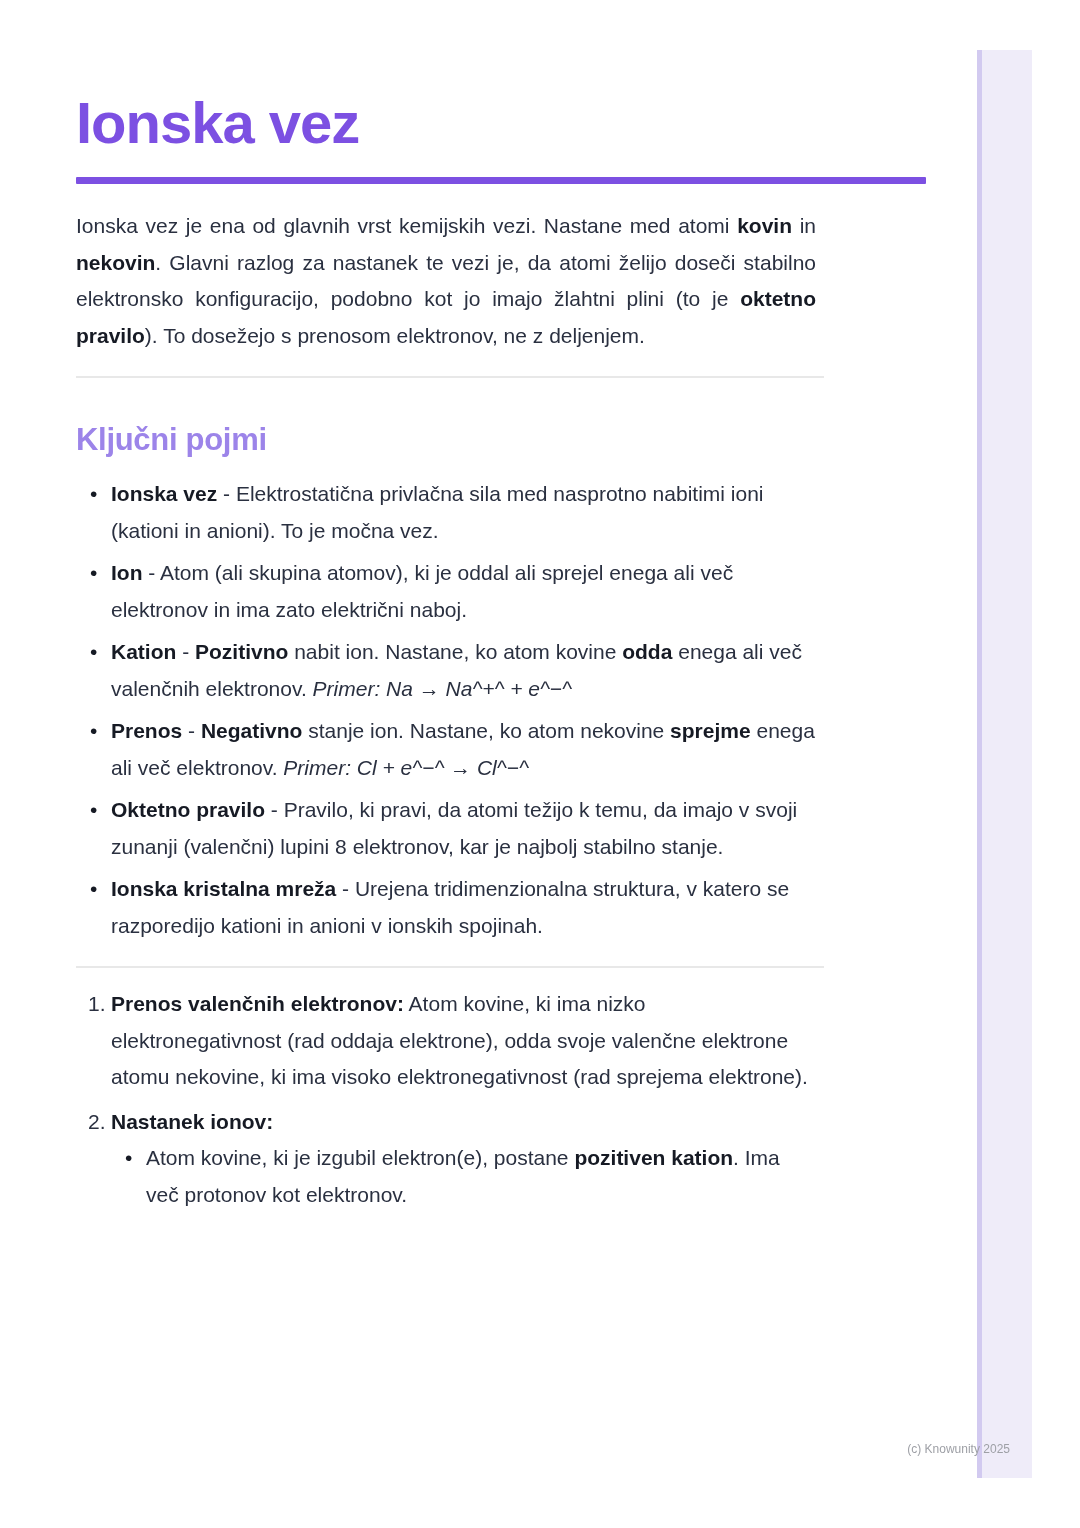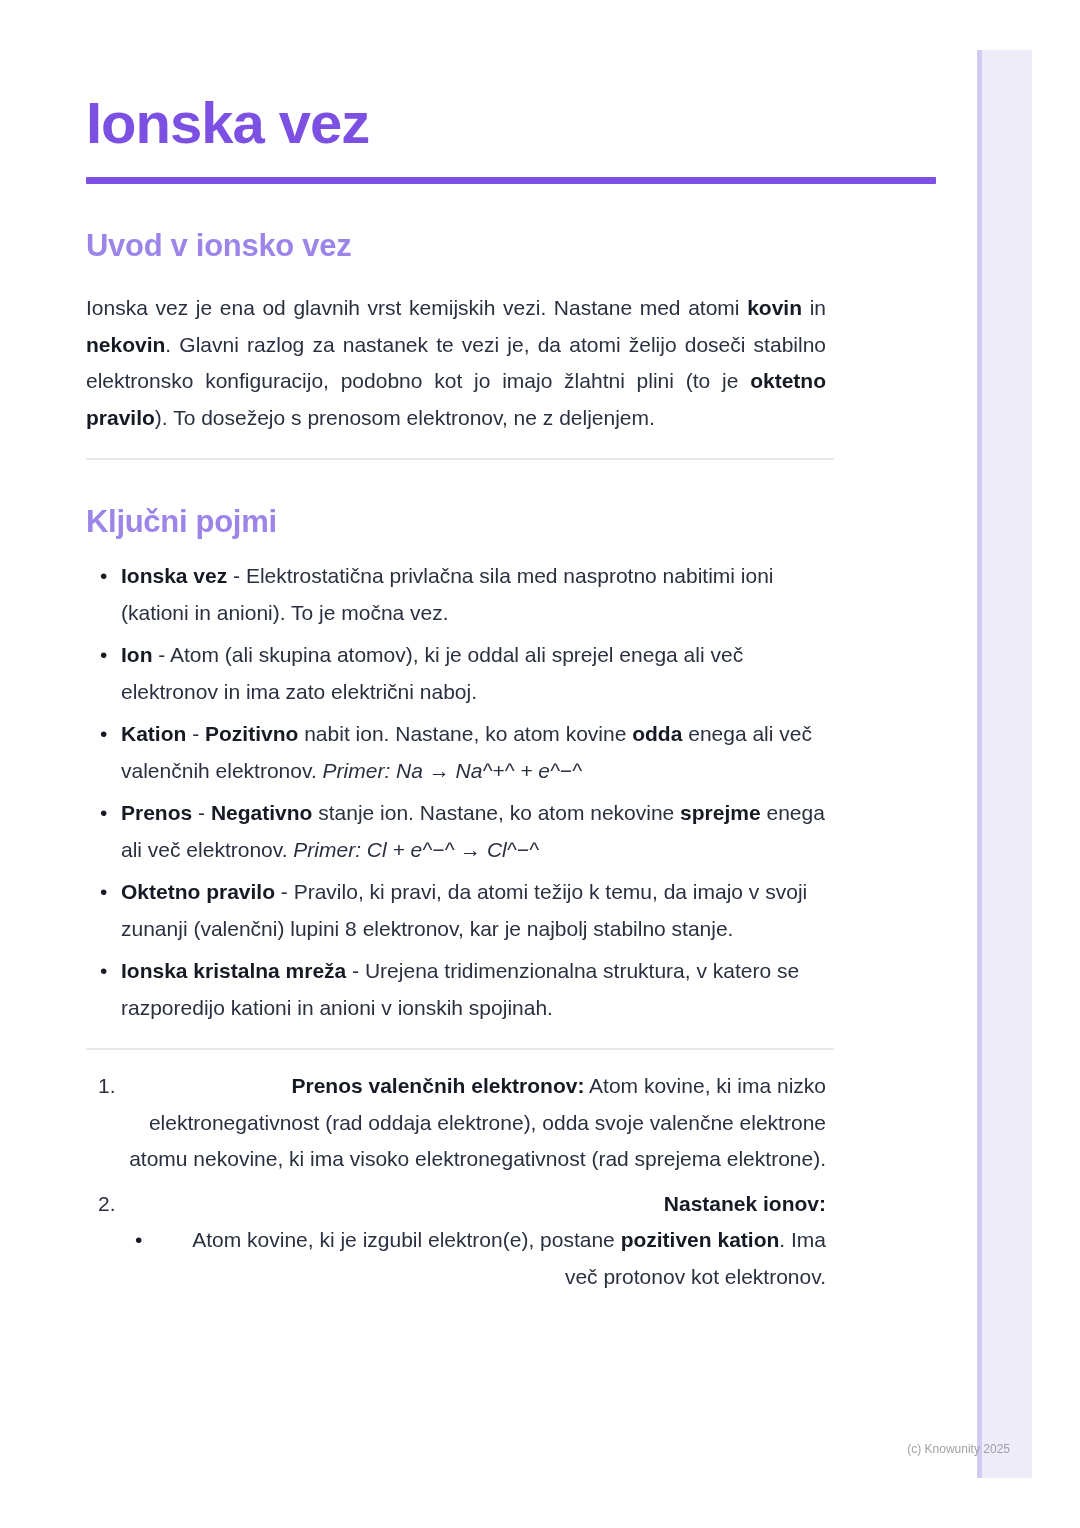--- a/index.html
+++ b/index.html
@@ -27,21 +27,21 @@
     position: absolute;
     top: 50px;
     left: 977px;
     width: 55px;
     height: 1428px;
     background: var(--strip-fill);
     border-left: 5px solid var(--strip-border);
   }
   .content {
     position: absolute;
-    left: 86px;
+    left: 76px;
     top: 88px;
     width: 740px;
   }
   h1.doc-title {
     margin: 0;
     font-size: 58px;
     line-height: 70px;
     font-weight: 700;
     letter-spacing: -1px;
     color: var(--accent-purple);
@@ -103,21 +103,21 @@
     line-height: 36.5px;
     margin: 0 0 8px 0;
   }
   .num-marker {
     flex: none;
     width: 35px;
     padding-left: 12px;
     font-weight: 400;
     color: var(--text-dark);
   }
-  .num-body { flex: 1 1 auto; min-width: 0; text-align: right; }
+  .num-body { flex: 1 1 auto; min-width: 0; }
   ul.sub-bullet-list {
     list-style: none;
     margin: 0;
     padding: 0 0 0 35px;
   }
   ul.sub-bullet-list > li {
     position: relative;
     font-size: 21px;
     line-height: 36.5px;
   }
@@ -135,21 +135,20 @@
 </style>
 </head>
 <body>
 
 <div class="page">
   <div class="side-strip"></div>
   <div class="content">
     <h1 class="doc-title">Ionska vez</h1>
     <div class="title-rule"></div>
     <div id="blocks-root">
-        <h2 class="section-heading">Uvod v ionsko vez</h2>
         <p class="paragraph"><span>Ionska vez je ena od glavnih vrst kemijskih vezi. Nastane med atomi </span><strong>kovin</strong><span> in </span><strong>nekovin</strong><span>. Glavni razlog za nastanek te vezi je, da atomi želijo doseči stabilno elektronsko konfiguracijo, podobno kot jo imajo žlahtni plini (to je </span><strong>oktetno pravilo</strong><span>). To dosežejo s prenosom elektronov, ne z deljenjem.</span></p>
         <hr class="divider">
         <h2 class="section-heading">Ključni pojmi</h2>
         <ul class="bullet-list">
           <li><span class="bullet-dot">•</span><strong>Ionska vez</strong><span> - Elektrostatična privlačna sila med nasprotno nabitimi ioni (kationi in anioni). To je močna vez.</span></li>
           <li><span class="bullet-dot">•</span><strong>Ion</strong><span> - Atom (ali skupina atomov), ki je oddal ali sprejel enega ali več elektronov in ima zato električni naboj.</span></li>
           <li><span class="bullet-dot">•</span><strong>Kation</strong><span> - </span><strong>Pozitivno</strong><span> nabit ion. Nastane, ko atom kovine </span><strong>odda</strong><span> enega ali več valenčnih elektronov. </span><em>Primer: Na → Na^+^ + e^−^</em></li>
           <li><span class="bullet-dot">•</span><strong>Prenos</strong><span> - </span><strong>Negativno</strong><span> stanje ion. Nastane, ko atom nekovine </span><strong>sprejme</strong><span> enega ali več elektronov. </span><em>Primer: Cl + e^−^ → Cl^−^</em></li>
           <li><span class="bullet-dot">•</span><strong>Oktetno pravilo</strong><span> - Pravilo, ki pravi, da atomi težijo k temu, da imajo v svoji zunanji (valenčni) lupini 8 elektronov, kar je najbolj stabilno stanje.</span></li>
           <li><span class="bullet-dot">•</span><strong>Ionska kristalna mreža</strong><span> - Urejena tridimenzionalna struktura, v katero se razporedijo kationi in anioni v ionskih spojinah.</span></li>

